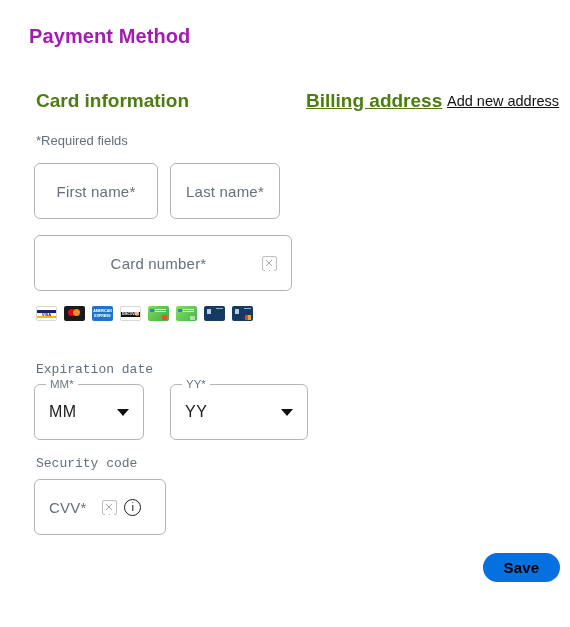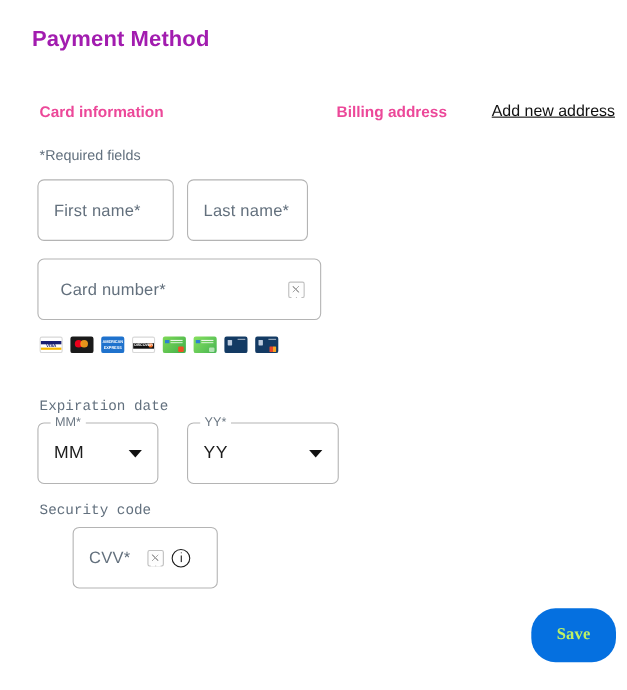--- a/index.html
+++ b/index.html
@@ -25,28 +25,28 @@
     font-weight: 600;
     letter-spacing: 0.1px;
     color: #a21caf;
     line-height: 24px;
     margin-left: 16px;
   }
 
   
   .section-head {
     position: absolute;
-    font-size: 14px;
+    font-size: 19px;
     font-weight: 700;
-    color: #ec4899;
+    color: #4d7c0f;
     line-height: 18px;
     text-align: right;
   }
   .section-head.card-info { left: 36px; top: 92px; }
-  .section-head.billing  { left: 306px; top: 92px; }
+  .section-head.billing  { left: 306px; top: 92px; text-decoration: underline; }
 
   .add-address-link {
     position: absolute;
     left: 447px;
     top: 92px;
     font-size: 14.5px;
     font-weight: 400;
     color: #111111;
     line-height: 18px;
     text-decoration: underline;
@@ -73,20 +73,21 @@
     display: flex;
     align-items: center;
     padding: 0 14px;
   }
   .field .ph {
     font-size: 15px;
     color: #63707d;
     letter-spacing: 0.2px;
     flex: 1 1 auto;
     white-space: nowrap;
+    text-align: center;
   }
 
   #first-name  { left: 34px;  top: 163px; width: 124px; height: 56px; }
   #last-name   { left: 170px; top: 163px; width: 110px; height: 56px; }
   #card-number { left: 34px;  top: 235px; width: 258px; height: 56px; padding-left: 20px; }
 
   
   .img-ph {
     width: 15px;
     height: 15px;
@@ -297,41 +298,41 @@
   .caret {
     width: 0; height: 0;
     flex: 0 0 auto;
     border-left: 6px solid transparent;
     border-right: 6px solid transparent;
     border-top: 7px solid #111111;
   }
   #exp-month { left: 34px;  top: 384px; width: 110px; height: 56px; }
   #exp-year  { left: 170px; top: 384px; width: 138px; height: 56px; }
 
-  #security-code { left: 34px; top: 479px; width: 132px; height: 56px; margin-left: 32px; }
+  #security-code { left: 34px; top: 479px; width: 132px; height: 56px; }
   #security-code .ph { flex: 0 0 auto; margin-right: 16px; }
 
   
   .save-button {
     position: absolute;
     left: 483px;
     top: 553px;
     width: 77px;
-    height: 49px;
+    height: 29px;
     border-radius: 22px;
     background: #0570e0;
-    color: #bef264;
+    color: #000000;
     font-size: 15px;
     font-weight: 700;
     display: flex;
     align-items: center;
     justify-content: center;
     border: none;
     cursor: pointer;
-    font-family: Liberation Serif, serif;
+    font-family: Liberation Sans, sans-serif;
     letter-spacing: 0.2px;
   }
 </style>
 </head>
 <body>
 
 <div class="page-title">Payment Method</div>
 
 <div class="section-head card-info">Card information</div>
 

